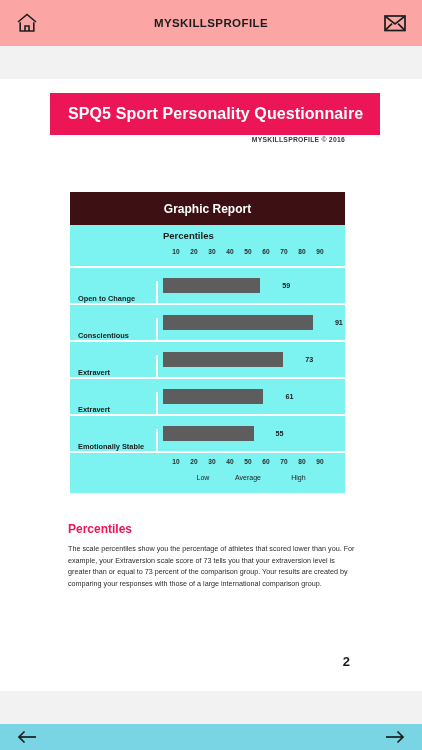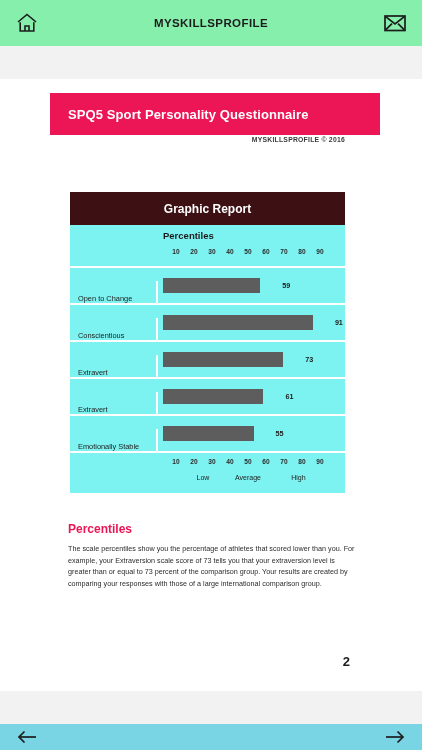--- a/index.html
+++ b/index.html
@@ -15,21 +15,21 @@
     background: #ffffff;
     position: relative;
   }
 
   
   #app-bar {
     position: absolute;
     top: 0; left: 0;
     width: 422px;
     height: 46px;
-    background: #86efac;
+    background: #fca5a5;
     display: flex;
     align-items: center;
     justify-content: space-between;
     padding: 0 12px;
   }
 
   #app-bar .icon-btn {
     width: 30px;
     height: 30px;
     display: flex;
@@ -71,21 +71,21 @@
     top: 14px; left: 50px;
     width: 330px;
     height: 42px;
     background: #ed1койка;
     background: #ec1556;
     display: flex;
     align-items: center;
   }
   #report-title-banner .txt {
     color: #ffffff;
-    font-size: 13px;
+    font-size: 16px;
     font-weight: bold;
     padding-left: 18px;
     letter-spacing: 0.1px;
   }
 
   
   #copyright-line {
     position: absolute;
     top: 57px;
     left: 0;
@@ -152,21 +152,21 @@
     background: #7df3f1;
     border-top: 2px solid #ffffff;
     display: flex;
     align-items: center;
     position: relative;
   }
 
   .scale-label {
     width: 88px;
     font-size: 7.4px;
-    font-weight: normal;
+    font-weight: bold;
     color: #1c1c1c;
     padding-left: 8px;
     border-right: 2px solid #ffffff;
     height: 100%;
     display: flex;
     align-items: center;
     margin-top: 25px;
   }
 
   .bar-cell {

